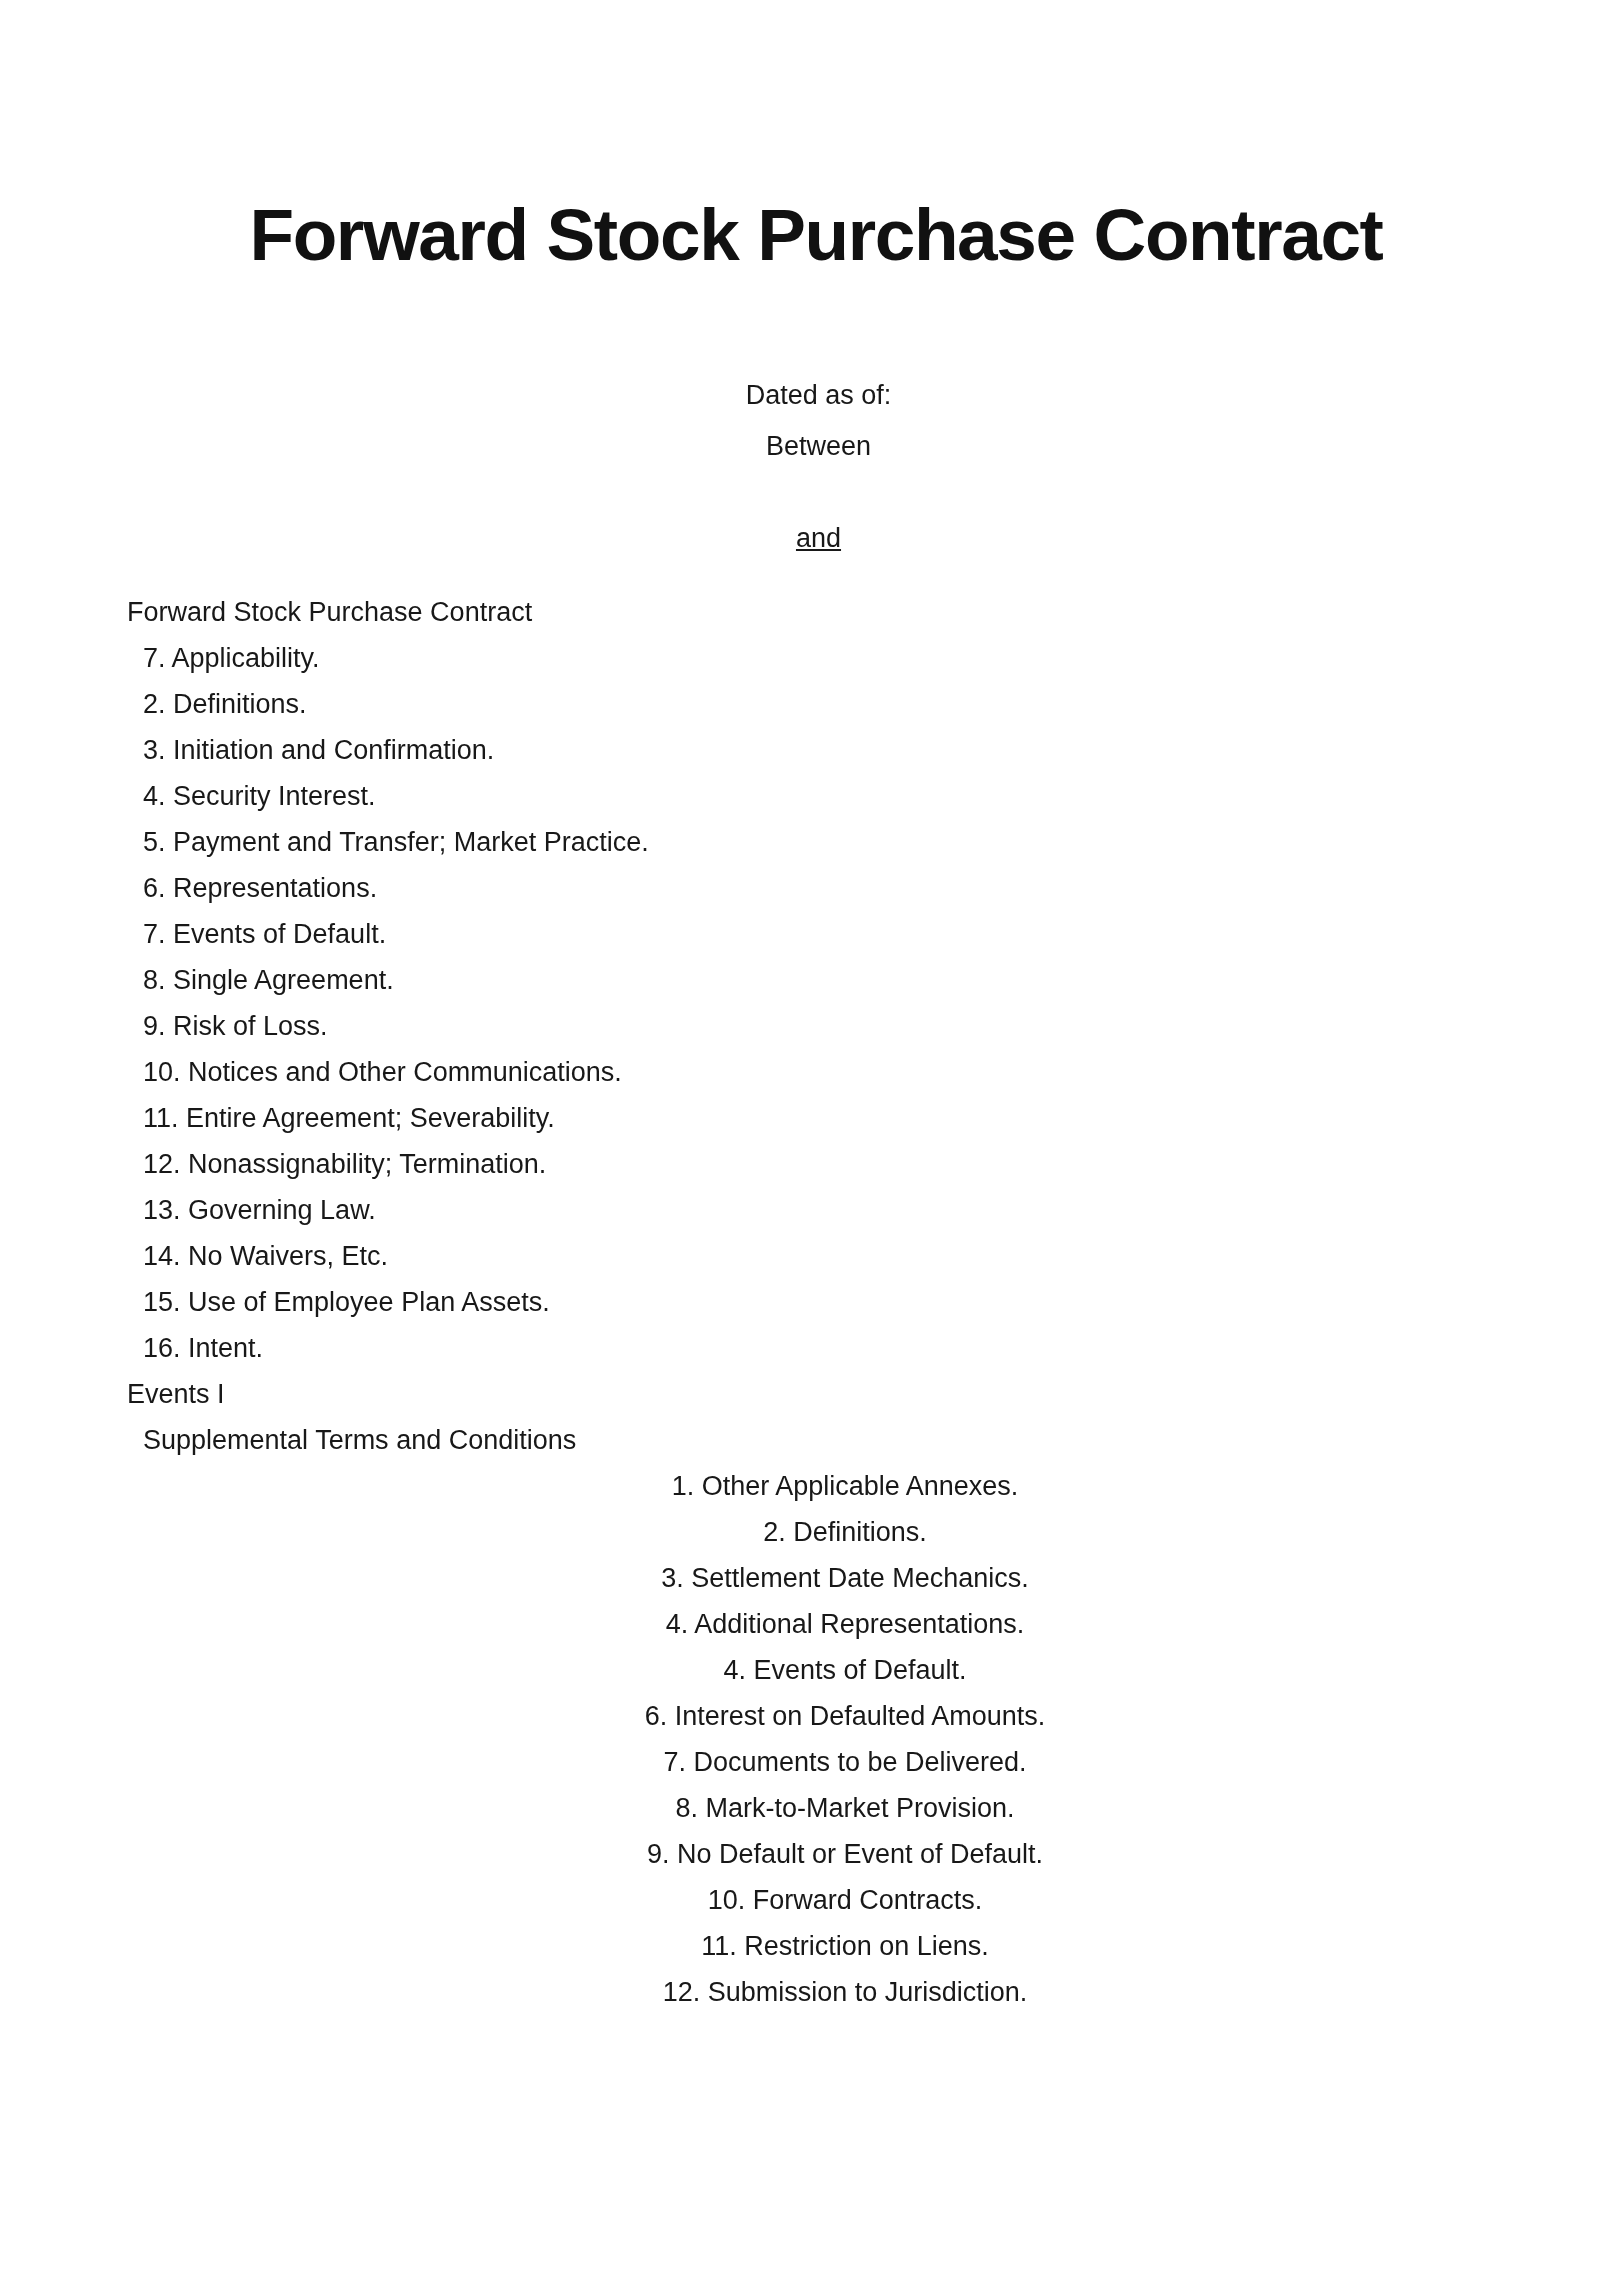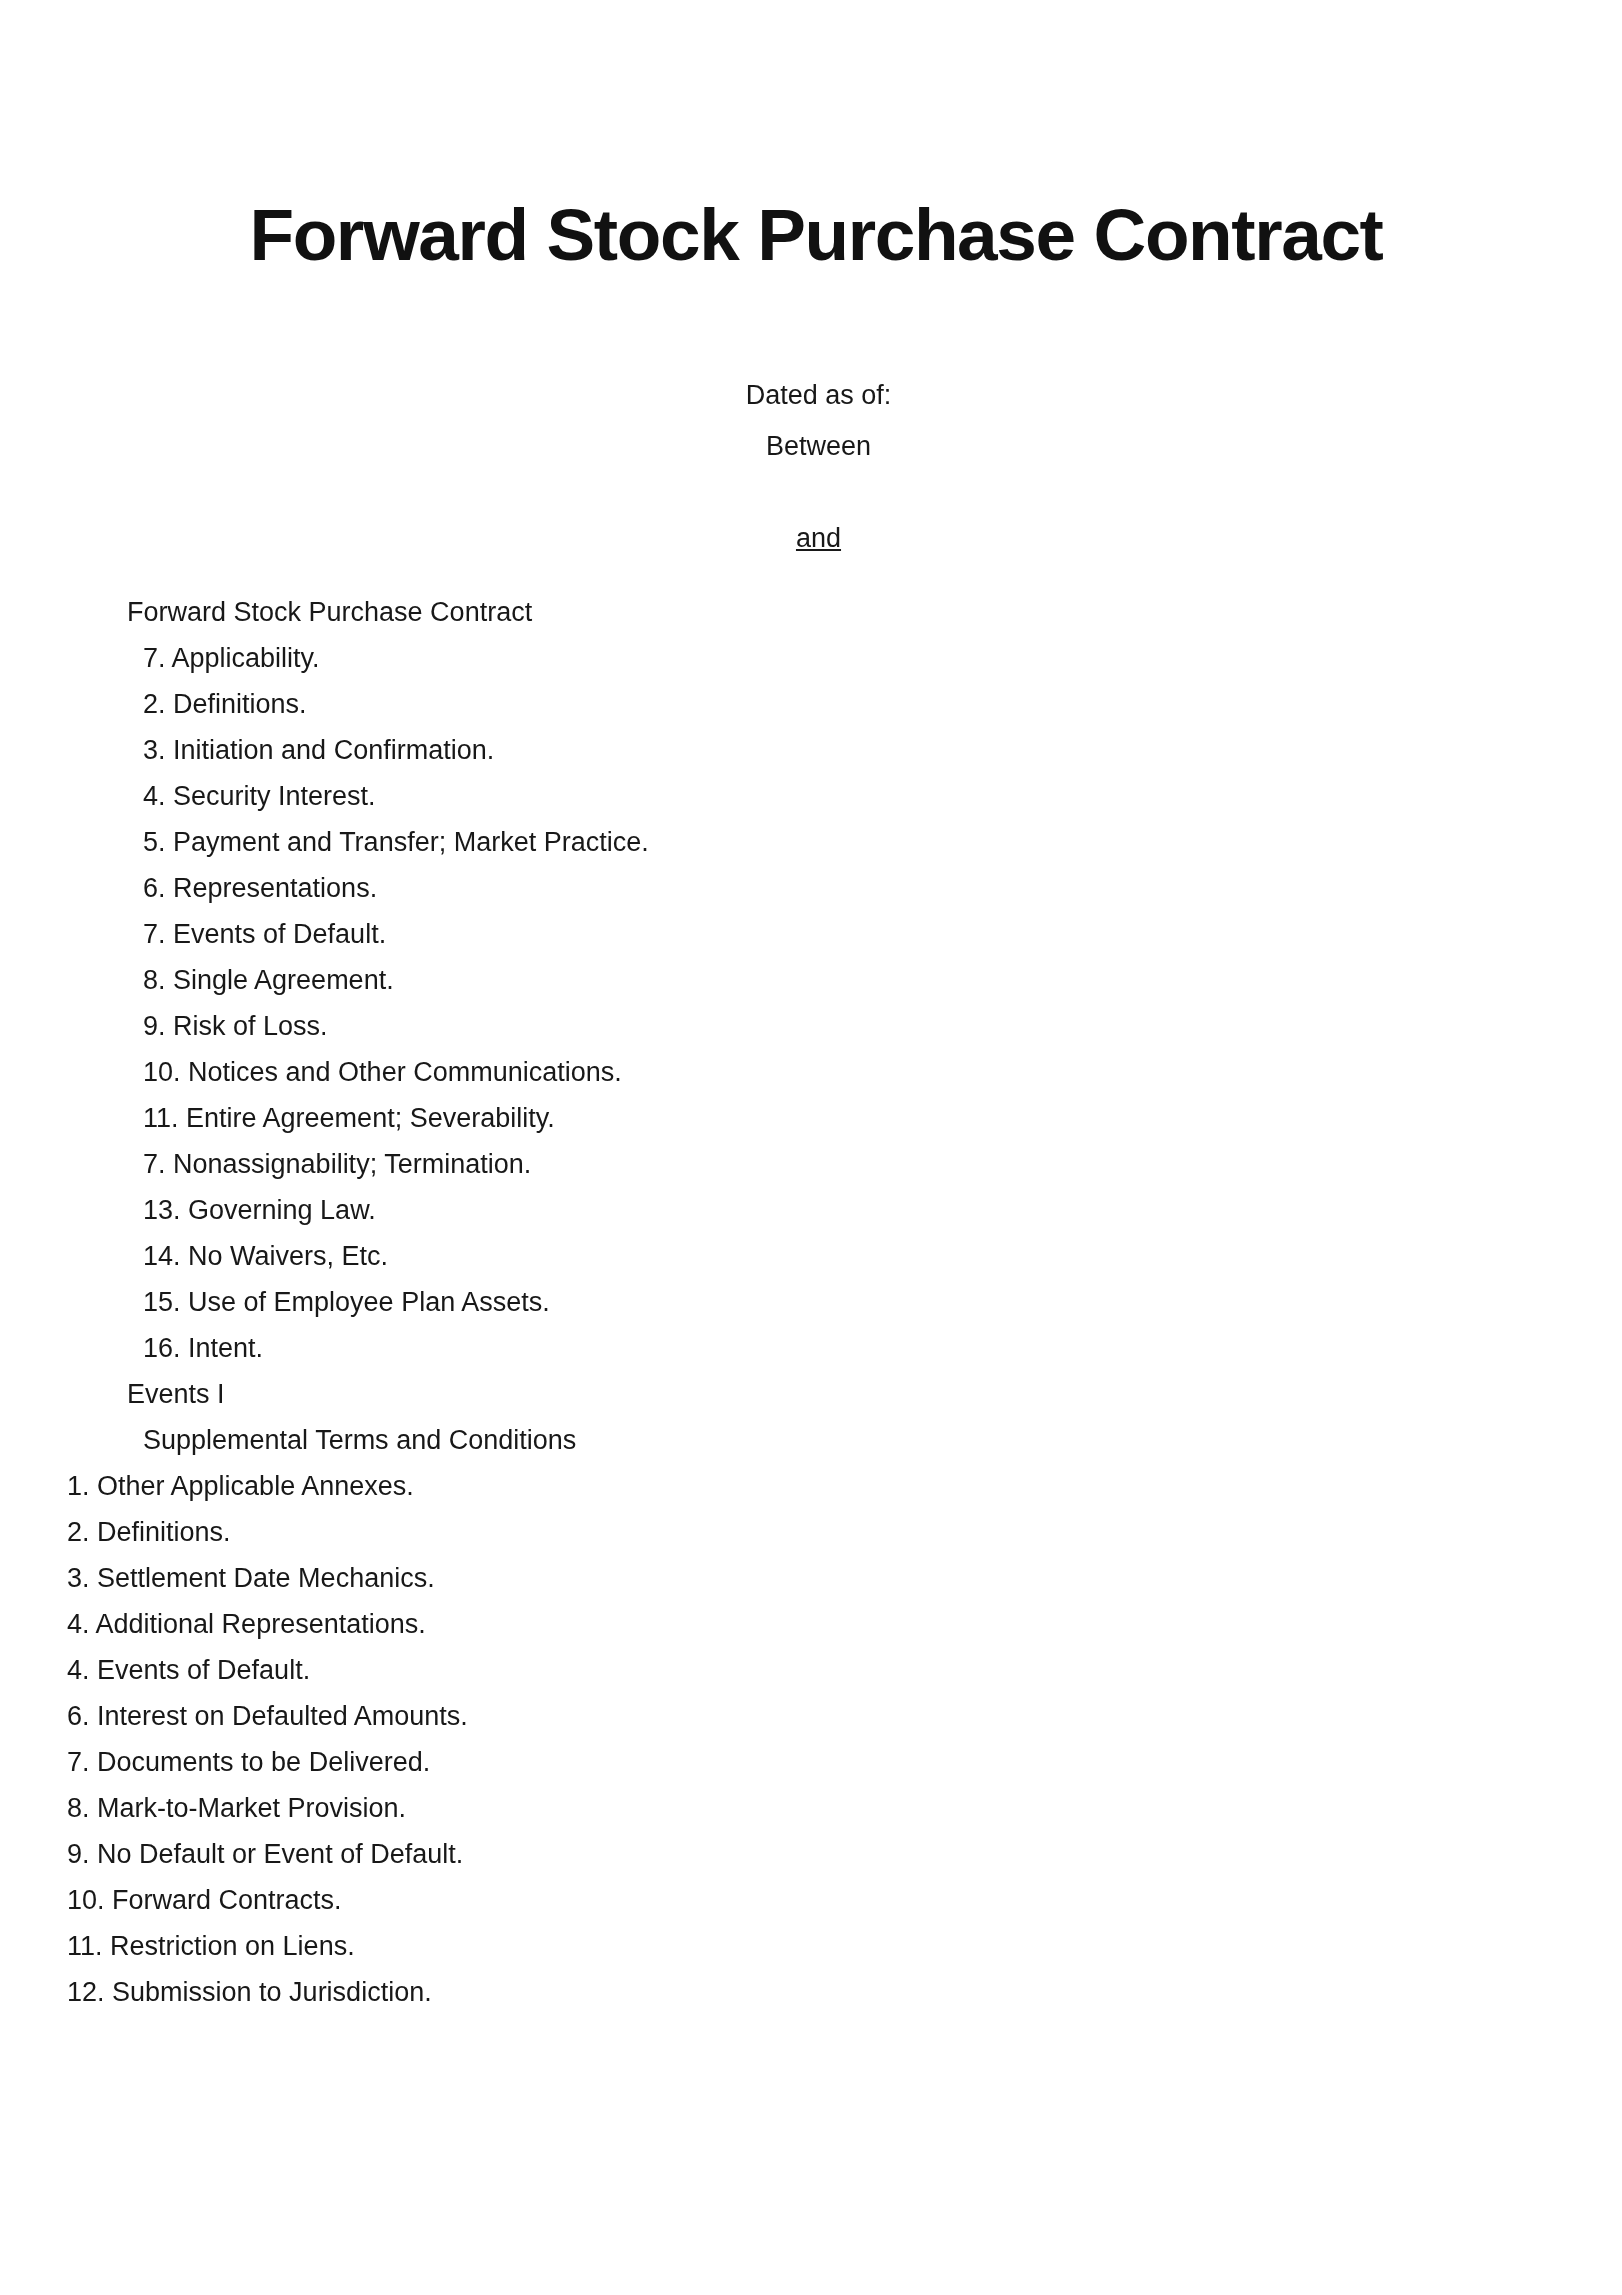--- a/index.html
+++ b/index.html
@@ -48,21 +48,21 @@
     margin-top: 37px;
   }
   .toc-entry {
     font-size: 27px;
     line-height: 46px;
     white-space: pre;
     color: #181818;
   }
   .toc-entry.level-0 { padding-left: 127px; }
   .toc-entry.level-1 { padding-left: 143px; }
-  .toc-entry.level-2 { padding-left: 67px; }
+  .toc-entry.level-2 { padding-left: 67px; text-align: center; }
 </style>
 </head>
 <body>
 
 <div class="page">
 
   <h1 class="doc-title">Forward Stock Purchase Contract</h1>
 
   <p class="center-line dated-line">Dated as of:</p>
 
@@ -76,21 +76,21 @@
       <div class="toc-entry level-1">2. Definitions.</div>
       <div class="toc-entry level-1">3. Initiation and Confirmation.</div>
       <div class="toc-entry level-1">4. Security Interest.</div>
       <div class="toc-entry level-1">5. Payment and Transfer; Market Practice.</div>
       <div class="toc-entry level-1">6. Representations.</div>
       <div class="toc-entry level-1">7. Events of Default.</div>
       <div class="toc-entry level-1">8. Single Agreement.</div>
       <div class="toc-entry level-1">9. Risk of Loss.</div>
       <div class="toc-entry level-1">10. Notices and Other Communications.</div>
       <div class="toc-entry level-1">11. Entire Agreement; Severability.</div>
-      <div class="toc-entry level-1">7. Nonassignability; Termination.</div>
+      <div class="toc-entry level-1">12. Nonassignability; Termination.</div>
       <div class="toc-entry level-1">13. Governing Law.</div>
       <div class="toc-entry level-1">14. No Waivers, Etc.</div>
       <div class="toc-entry level-1">15. Use of Employee Plan Assets.</div>
       <div class="toc-entry level-1">16. Intent.</div>
       <div class="toc-entry level-0">Events I</div>
       <div class="toc-entry level-1">Supplemental Terms and Conditions</div>
       <div class="toc-entry level-2">1. Other Applicable Annexes.</div>
       <div class="toc-entry level-2">2. Definitions.</div>
       <div class="toc-entry level-2">3. Settlement Date Mechanics.</div>
       <div class="toc-entry level-2">4. Additional Representations.</div>

